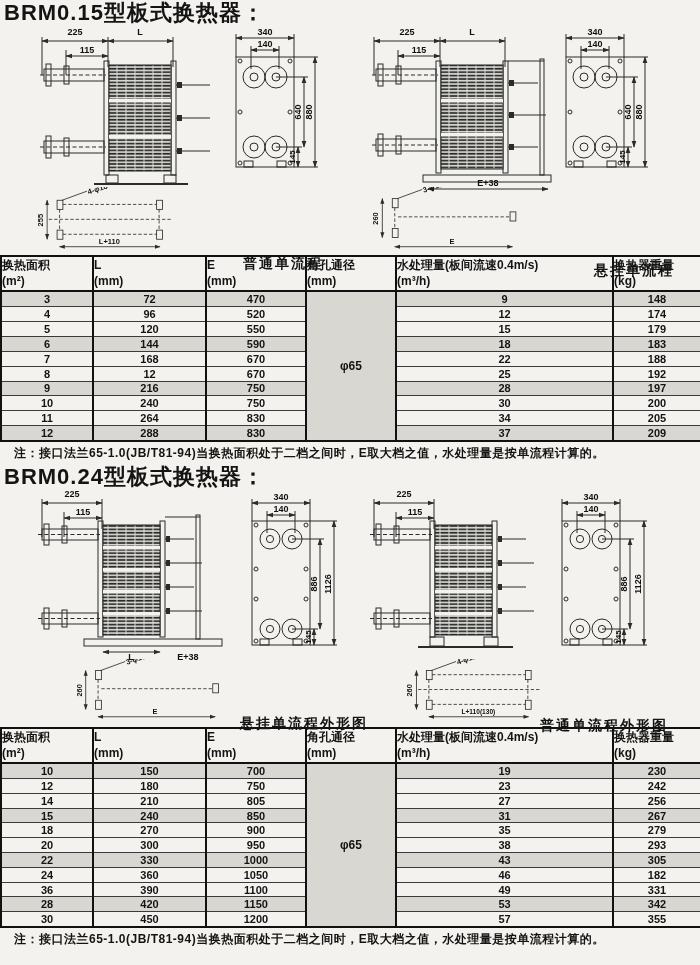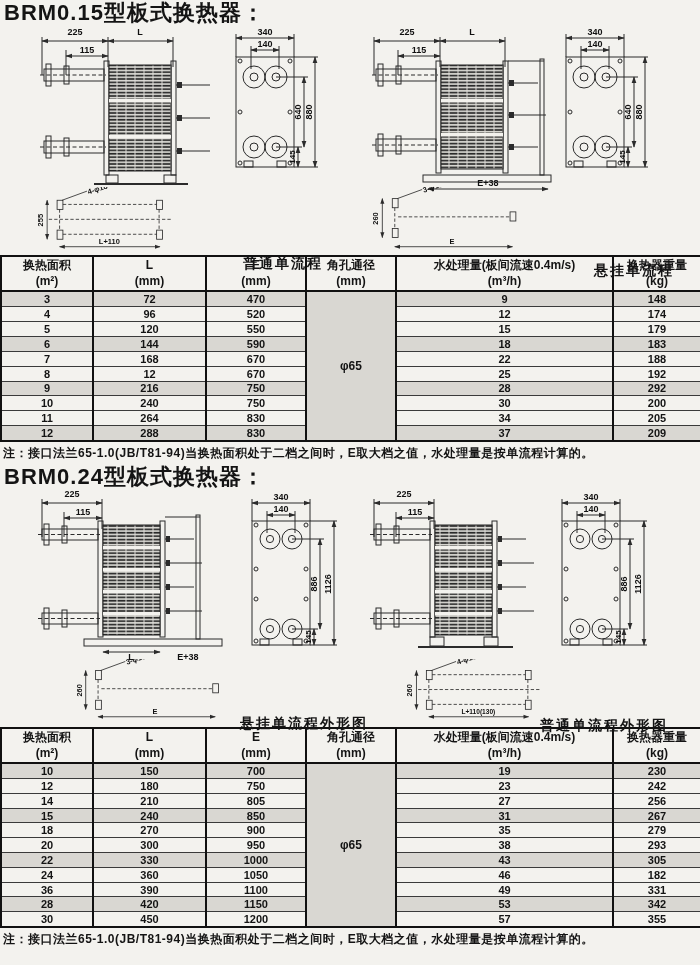--- a/index.html
+++ b/index.html
@@ -29,32 +29,32 @@
   .dim{stroke:#2b2b2b;stroke-width:1;fill:none;
        marker-start:url(#ar);marker-end:url(#ar);}
   .nut{fill:#2b2b2b;}
   svg text{font-family:"Liberation Sans",sans-serif;font-size:9px;font-weight:bold;fill:#111;}
   svg text.sm{font-size:8px;}
   
   table{border-collapse:collapse;table-layout:fixed;width:700px;
         border:2px solid #111;}
   th{border-left:2px solid #111;border-bottom:2px solid #111;
      font-size:12px;font-weight:bold;padding:1px 0;line-height:1.3;
-     text-align:center;vertical-align:middle;}
+     text-align:left;vertical-align:middle;}
   td{border-left:2px solid #111;border-top:1px solid #3a3a3a;
      font-size:11px;font-weight:bold;text-align:center;padding:0;
      vertical-align:middle;}
   #t1 td{height:13.9px;}
   #t2 td{height:13.8px;}
   #t1 th,#t2 th{height:23px;}
   tr.shaded td{background:#d9d7d2;}
   td.hole-cell{background:#f3f2ee;border-top:none;font-size:12px;margin-left:36px;}
   .note{
     font-size:12px;font-weight:bold;letter-spacing:0.5px;
-    padding:4px 0 2px 3px;height:16px;line-height:14px;white-space:nowrap;
+    padding:4px 0 2px 14px;height:16px;line-height:14px;white-space:nowrap;
   }
 </style>
 </head>
 <body>
 
 <svg width="0" height="0" style="position:absolute" aria-hidden="true">
   <defs>
     <marker id="ar" viewBox="0 0 10 10" refX="9" refY="5" markerWidth="7" markerHeight="7" orient="auto-start-reverse">
       <path d="M0,1.5 L10,5 L0,8.5 z" fill="#2b2b2b"></path>
     </marker>
@@ -333,21 +333,21 @@
         <td>12</td>
         <td>670</td>
         <td>25</td>
         <td>192</td>
       </tr>
       <tr class="shaded">
         <td>9</td>
         <td>216</td>
         <td>750</td>
         <td>28</td>
-        <td>292</td>
+        <td>197</td>
       </tr>
       <tr>
         <td>10</td>
         <td>240</td>
         <td>750</td>
         <td>30</td>
         <td>200</td>
       </tr>
       <tr>
         <td>11</td>

